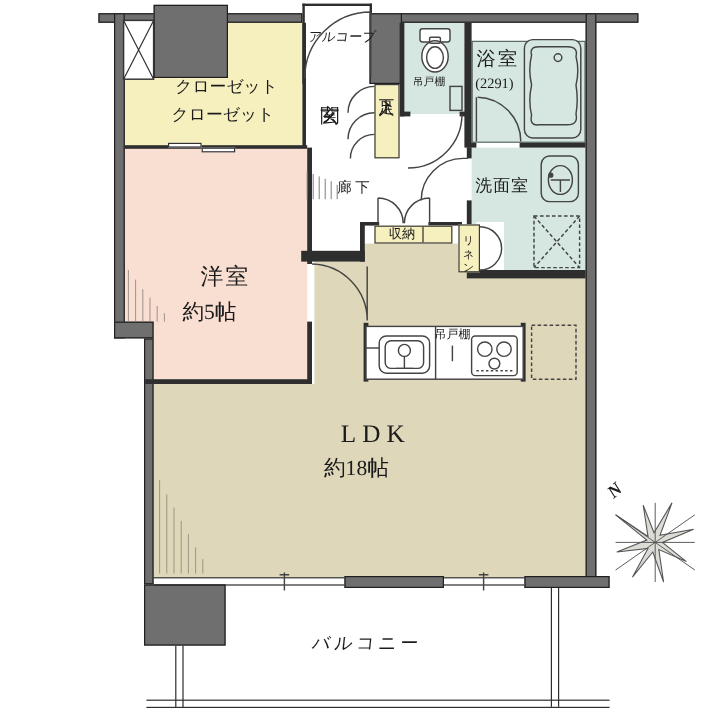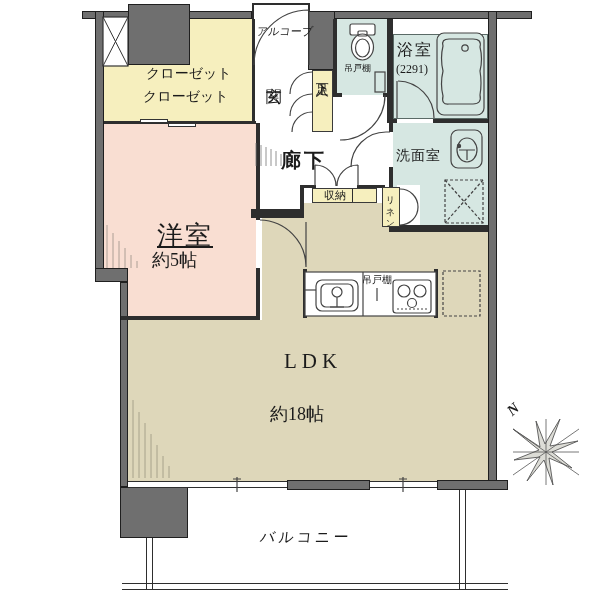--- a/index.html
+++ b/index.html
@@ -186,38 +186,38 @@
 
   <div class="t" style="left:146px;top:67px;font-size:14px;">クローゼット</div>
   <div class="t" style="left:143px;top:90px;font-size:14px;">クローゼット</div>
 
   <div class="t" style="left:257px;top:26px;font-size:11px;transform:skewX(-8deg);">アルコーブ</div>
 
   <div class="t v" style="left:265px;top:74px;font-size:16px;">玄関</div>
 
   <div class="t v" style="left:315px;top:73px;font-size:13px;letter-spacing:0;">下足入</div>
 
-  <div class="t" style="left:281px;top:150px;font-size:20px;letter-spacing:3px;font-weight:bold;">廊下</div>
+  <div class="t" style="left:281px;top:150px;font-size:12px;letter-spacing:3px;">廊下</div>
 
   <div class="t" style="left:344px;top:64px;font-size:9px;">吊戸棚</div>
 
   <div class="t" style="left:397px;top:42px;font-size:16px;letter-spacing:2px;">浴室</div>
   <div class="t" style="left:396px;top:63px;font-size:12px;">(2291)</div>
 
   <div class="t" style="left:396px;top:149px;font-size:14px;letter-spacing:1px;">洗面室</div>
 
   <div class="t" style="left:324px;top:190px;font-size:11px;">収納</div>
 
   <div class="t v" style="left:385px;top:190px;font-size:9px;letter-spacing:1px;">リネン</div>
 
-  <div class="t" style="left:157px;top:222px;font-size:26px;letter-spacing:2px;text-decoration:underline;">洋室</div>
+  <div class="t" style="left:167px;top:222px;font-size:19px;letter-spacing:2px;">洋室</div>
   <div class="t" style="left:152px;top:251px;font-size:18px;">約5帖</div>
 
   <div class="t" style="left:284px;top:350px;font-size:21px;letter-spacing:5px;">LDK</div>
-  <div class="t" style="left:270px;top:381px;font-size:18px;margin-top:24px;">約18帖</div>
+  <div class="t" style="left:270px;top:381px;font-size:18px;">約18帖</div>
 
   <div class="t" style="left:362px;top:275px;font-size:10px;">吊戸棚</div>
 
   <div class="t" style="left:260px;top:530px;font-size:15px;letter-spacing:3px;transform:skewX(-6deg);">バルコニー</div>
 
   <div class="t" style="left:508px;top:402px;font-size:15px;font-style:italic;font-weight:bold;transform:rotate(-42deg);">N</div>
 
 </div>
 
 </body></html>

